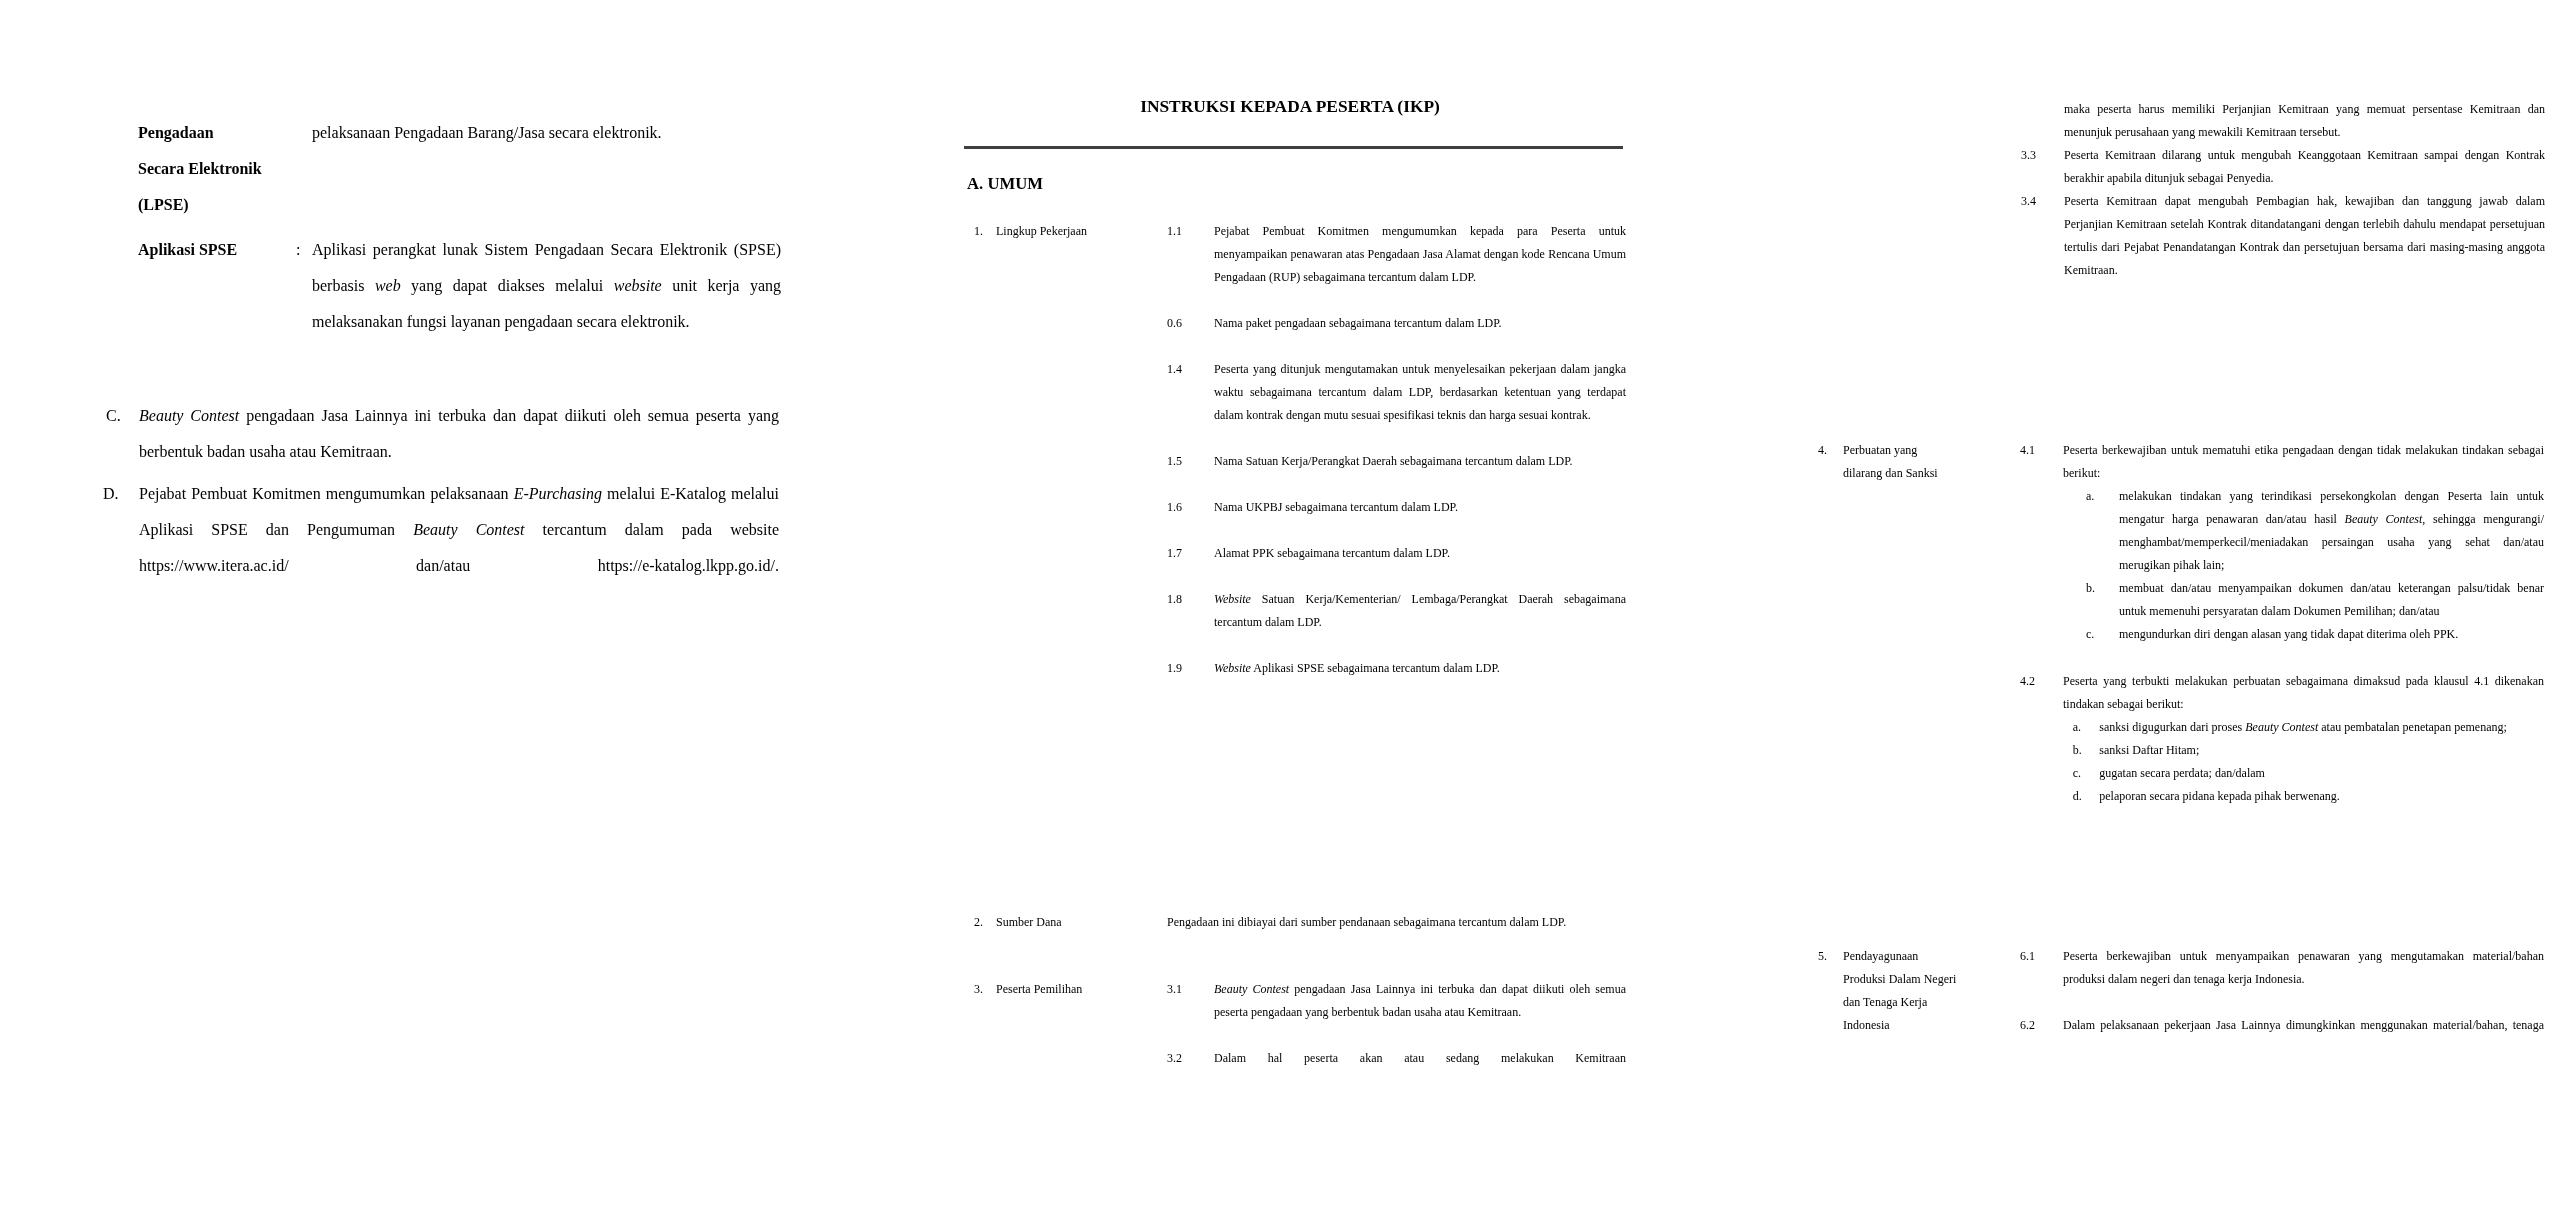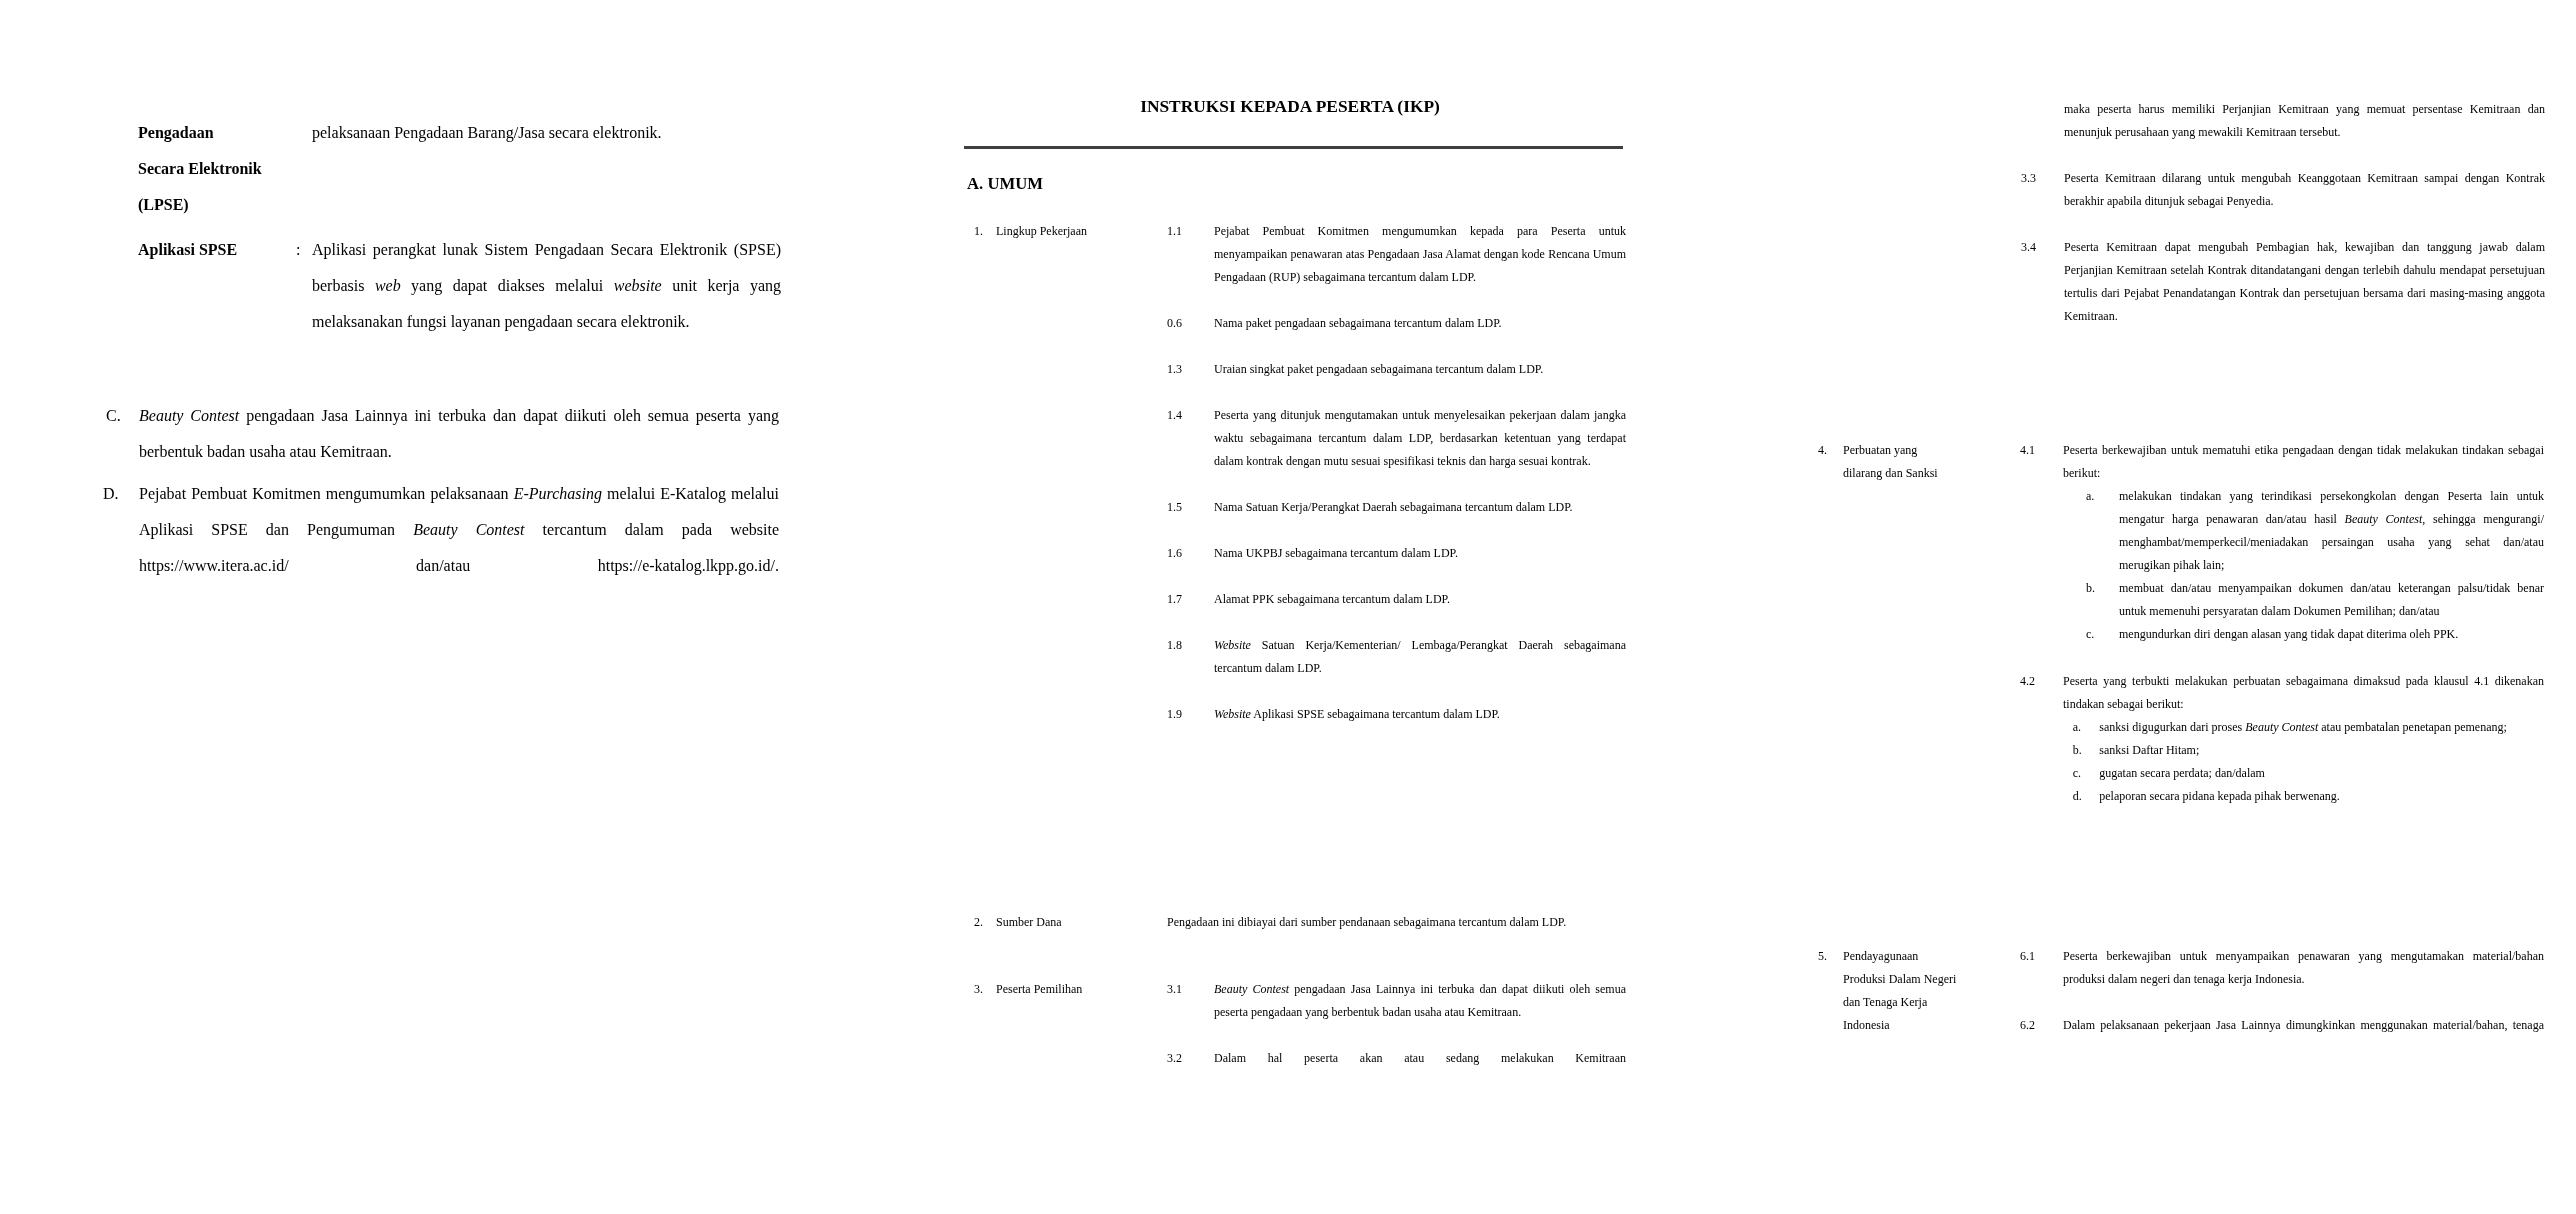--- a/index.html
+++ b/index.html
@@ -46,21 +46,21 @@
   .p2-clauses { position:absolute; left:193px; top:0; width:459px; }
   .p2-body { position:absolute; left:193px; top:0; width:457px; }
 
   .clause { display:flex; margin-bottom:23px; }
   .clause:last-child { margin-bottom:0; }
   .cnum { width:47px; flex:none; }
   .ctext { width:412px; }
 
   .p3-top { left:2021px; top:98px; width:524px; }
   .p3-cont { margin-left:43px; width:481px; }
-  .p3-top .clause { margin-top:23px; margin-bottom:0; }
+  .p3-top .clause { margin-bottom:0; }
   .p3 .cnum { width:43px; }
   .p3 .ctext { width:481px; }
 
   .p3-b4 { left:1818px; top:439px; width:726px; }
   .p3-b5 { left:1818px; top:945px; width:726px; }
   .p3-content { position:absolute; left:202px; top:0; width:524px; }
   .c42 { margin-top:24px; }
 
   .sub { display:flex; margin-left:23px; }
   .sub .m { width:33px; flex:none; }
@@ -115,24 +115,20 @@
     <div class="p2-clauses">
       <div class="clause">
         <div class="cnum">1.1</div>
         <div class="ctext just">Pejabat Pembuat Komitmen mengumumkan kepada para Peserta untuk menyampaikan penawaran atas Pengadaan Jasa Alamat dengan kode Rencana Umum Pengadaan (RUP) sebagaimana tercantum dalam LDP.</div>
       </div>
       <div class="clause">
         <div class="cnum">0.6</div>
         <div class="ctext just">Nama paket pengadaan sebagaimana tercantum  dalam LDP.</div>
       </div>
       <div class="clause">
-        <div class="cnum">1.3</div>
-        <div class="ctext just">Uraian singkat paket pengadaan sebagaimana tercantum dalam LDP.</div>
-      </div>
-      <div class="clause">
         <div class="cnum">1.4</div>
         <div class="ctext just">Peserta yang ditunjuk mengutamakan untuk menyelesaikan pekerjaan dalam jangka waktu sebagaimana tercantum dalam LDP, berdasarkan ketentuan yang terdapat dalam kontrak dengan mutu sesuai spesifikasi teknis dan harga sesuai kontrak.</div>
       </div>
       <div class="clause">
         <div class="cnum">1.5</div>
         <div class="ctext just">Nama Satuan Kerja/Perangkat Daerah sebagaimana tercantum dalam LDP.</div>
       </div>
       <div class="clause">
         <div class="cnum">1.6</div>
         <div class="ctext just">Nama UKPBJ sebagaimana tercantum dalam LDP.</div>

